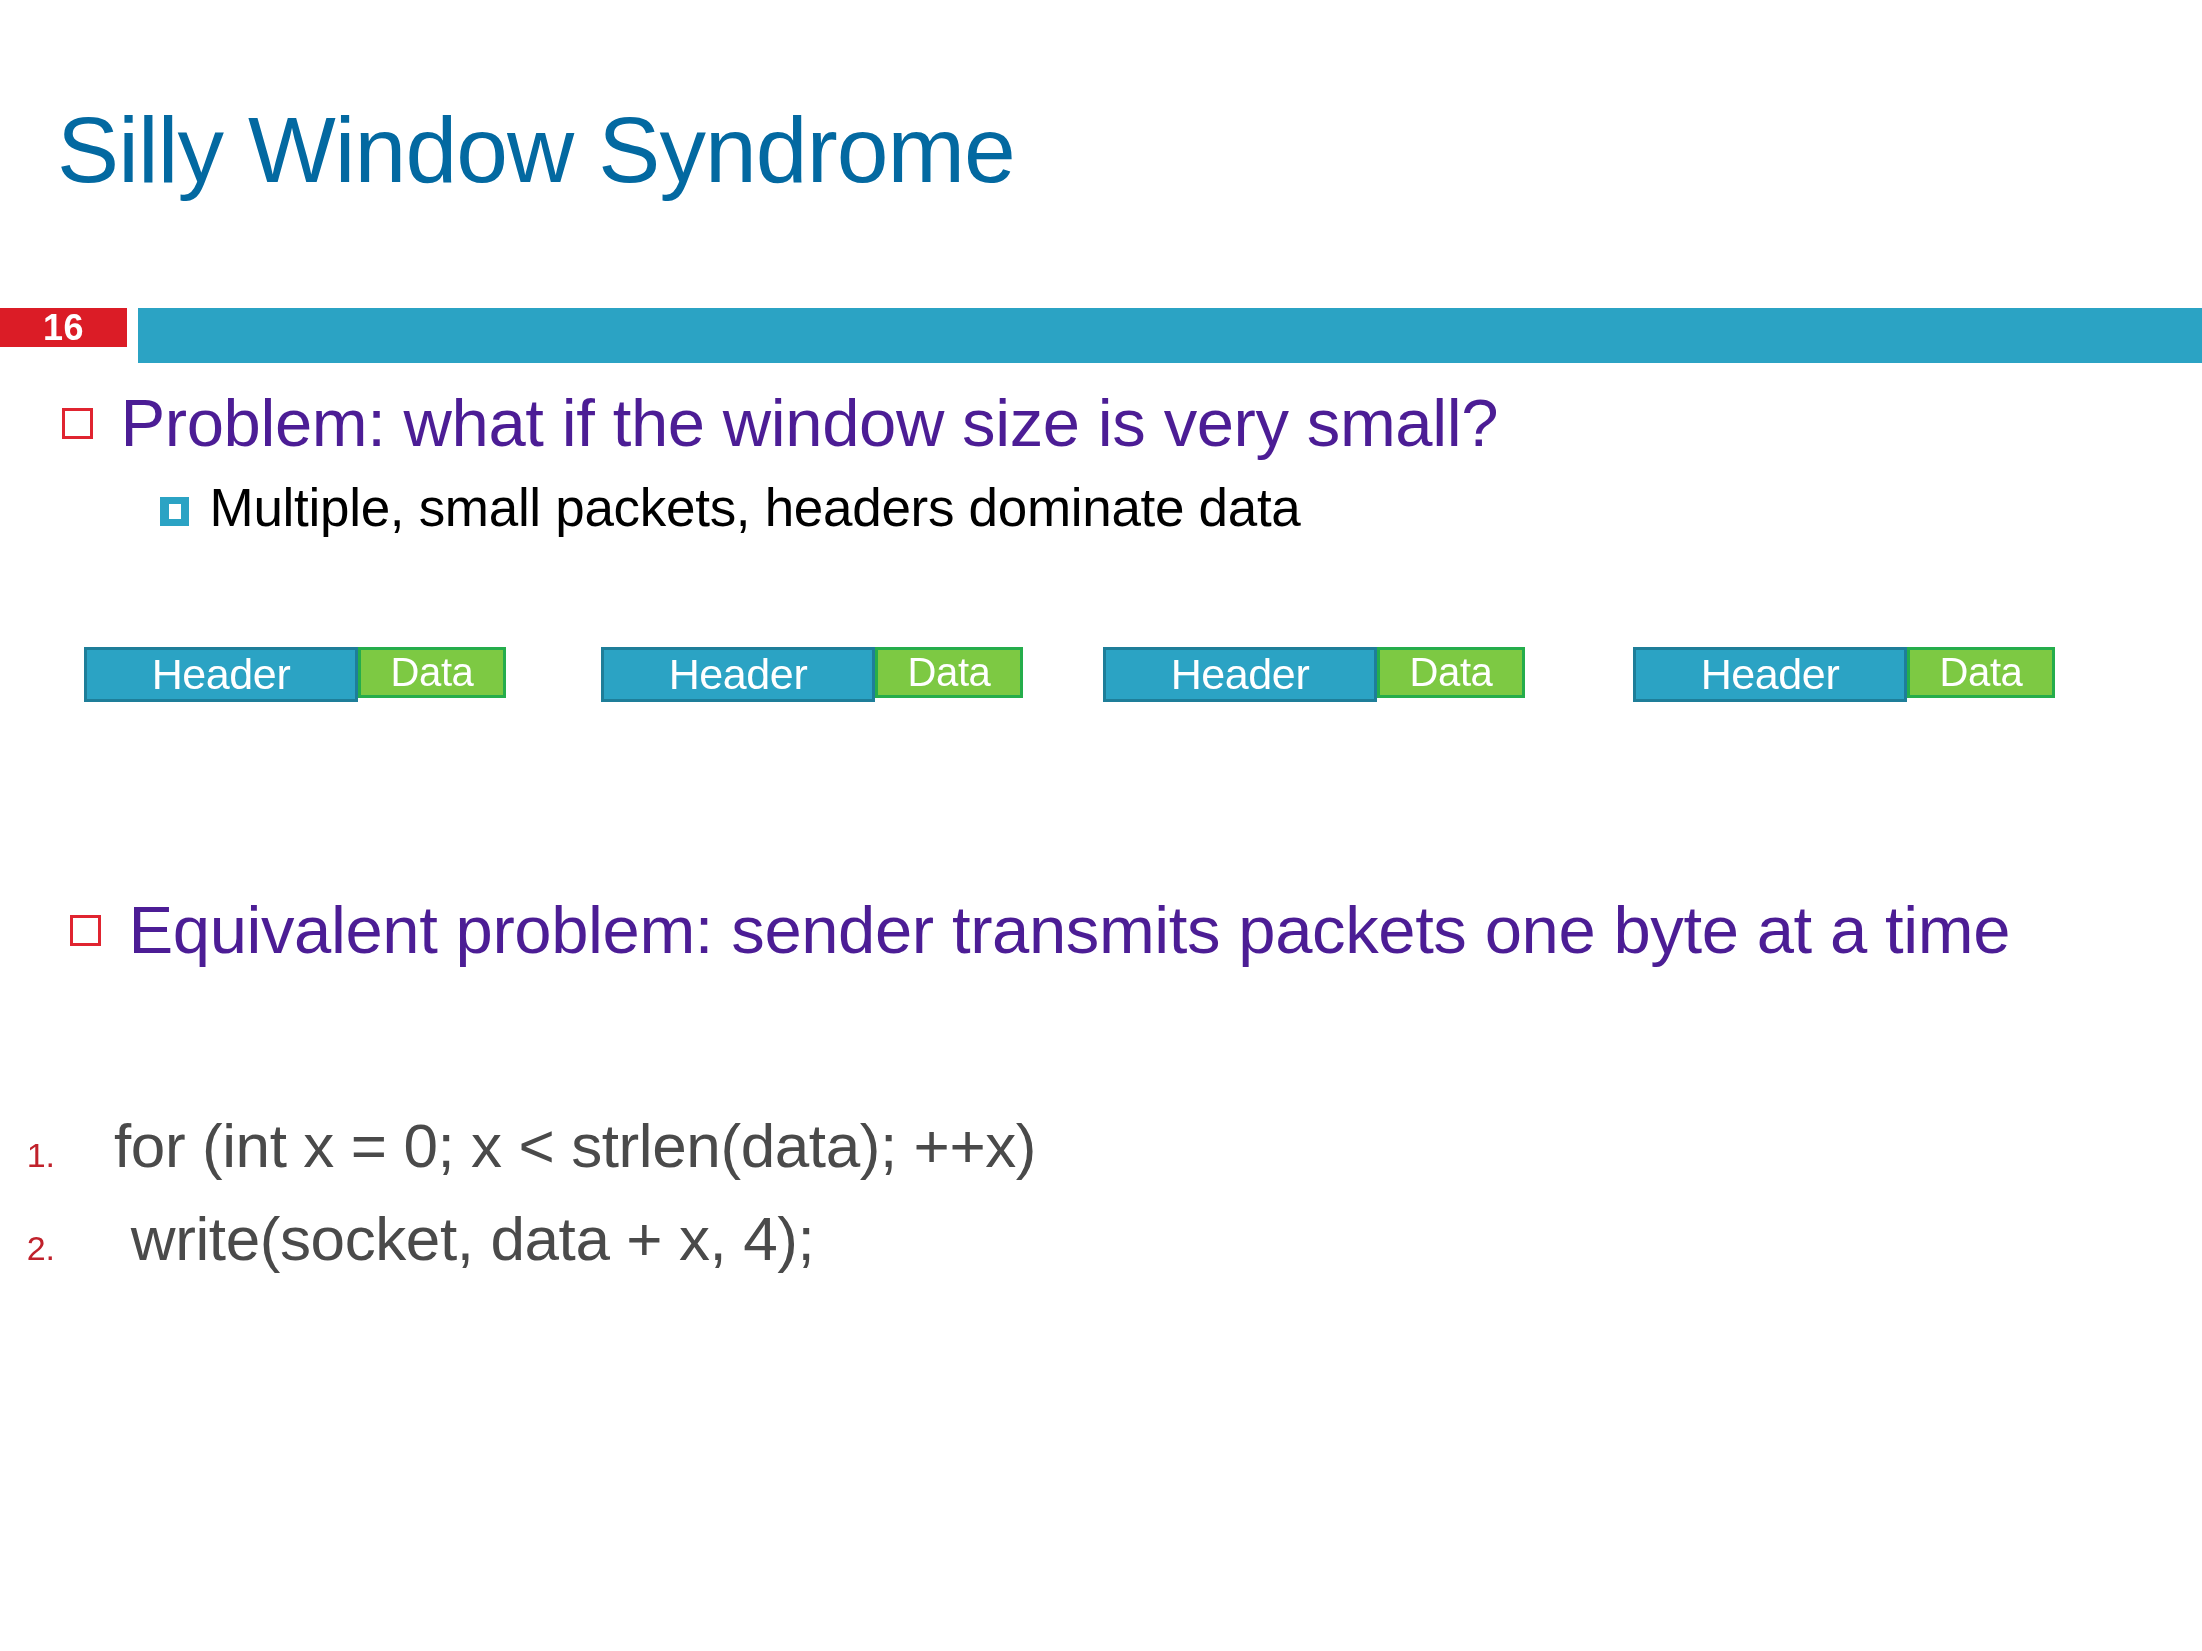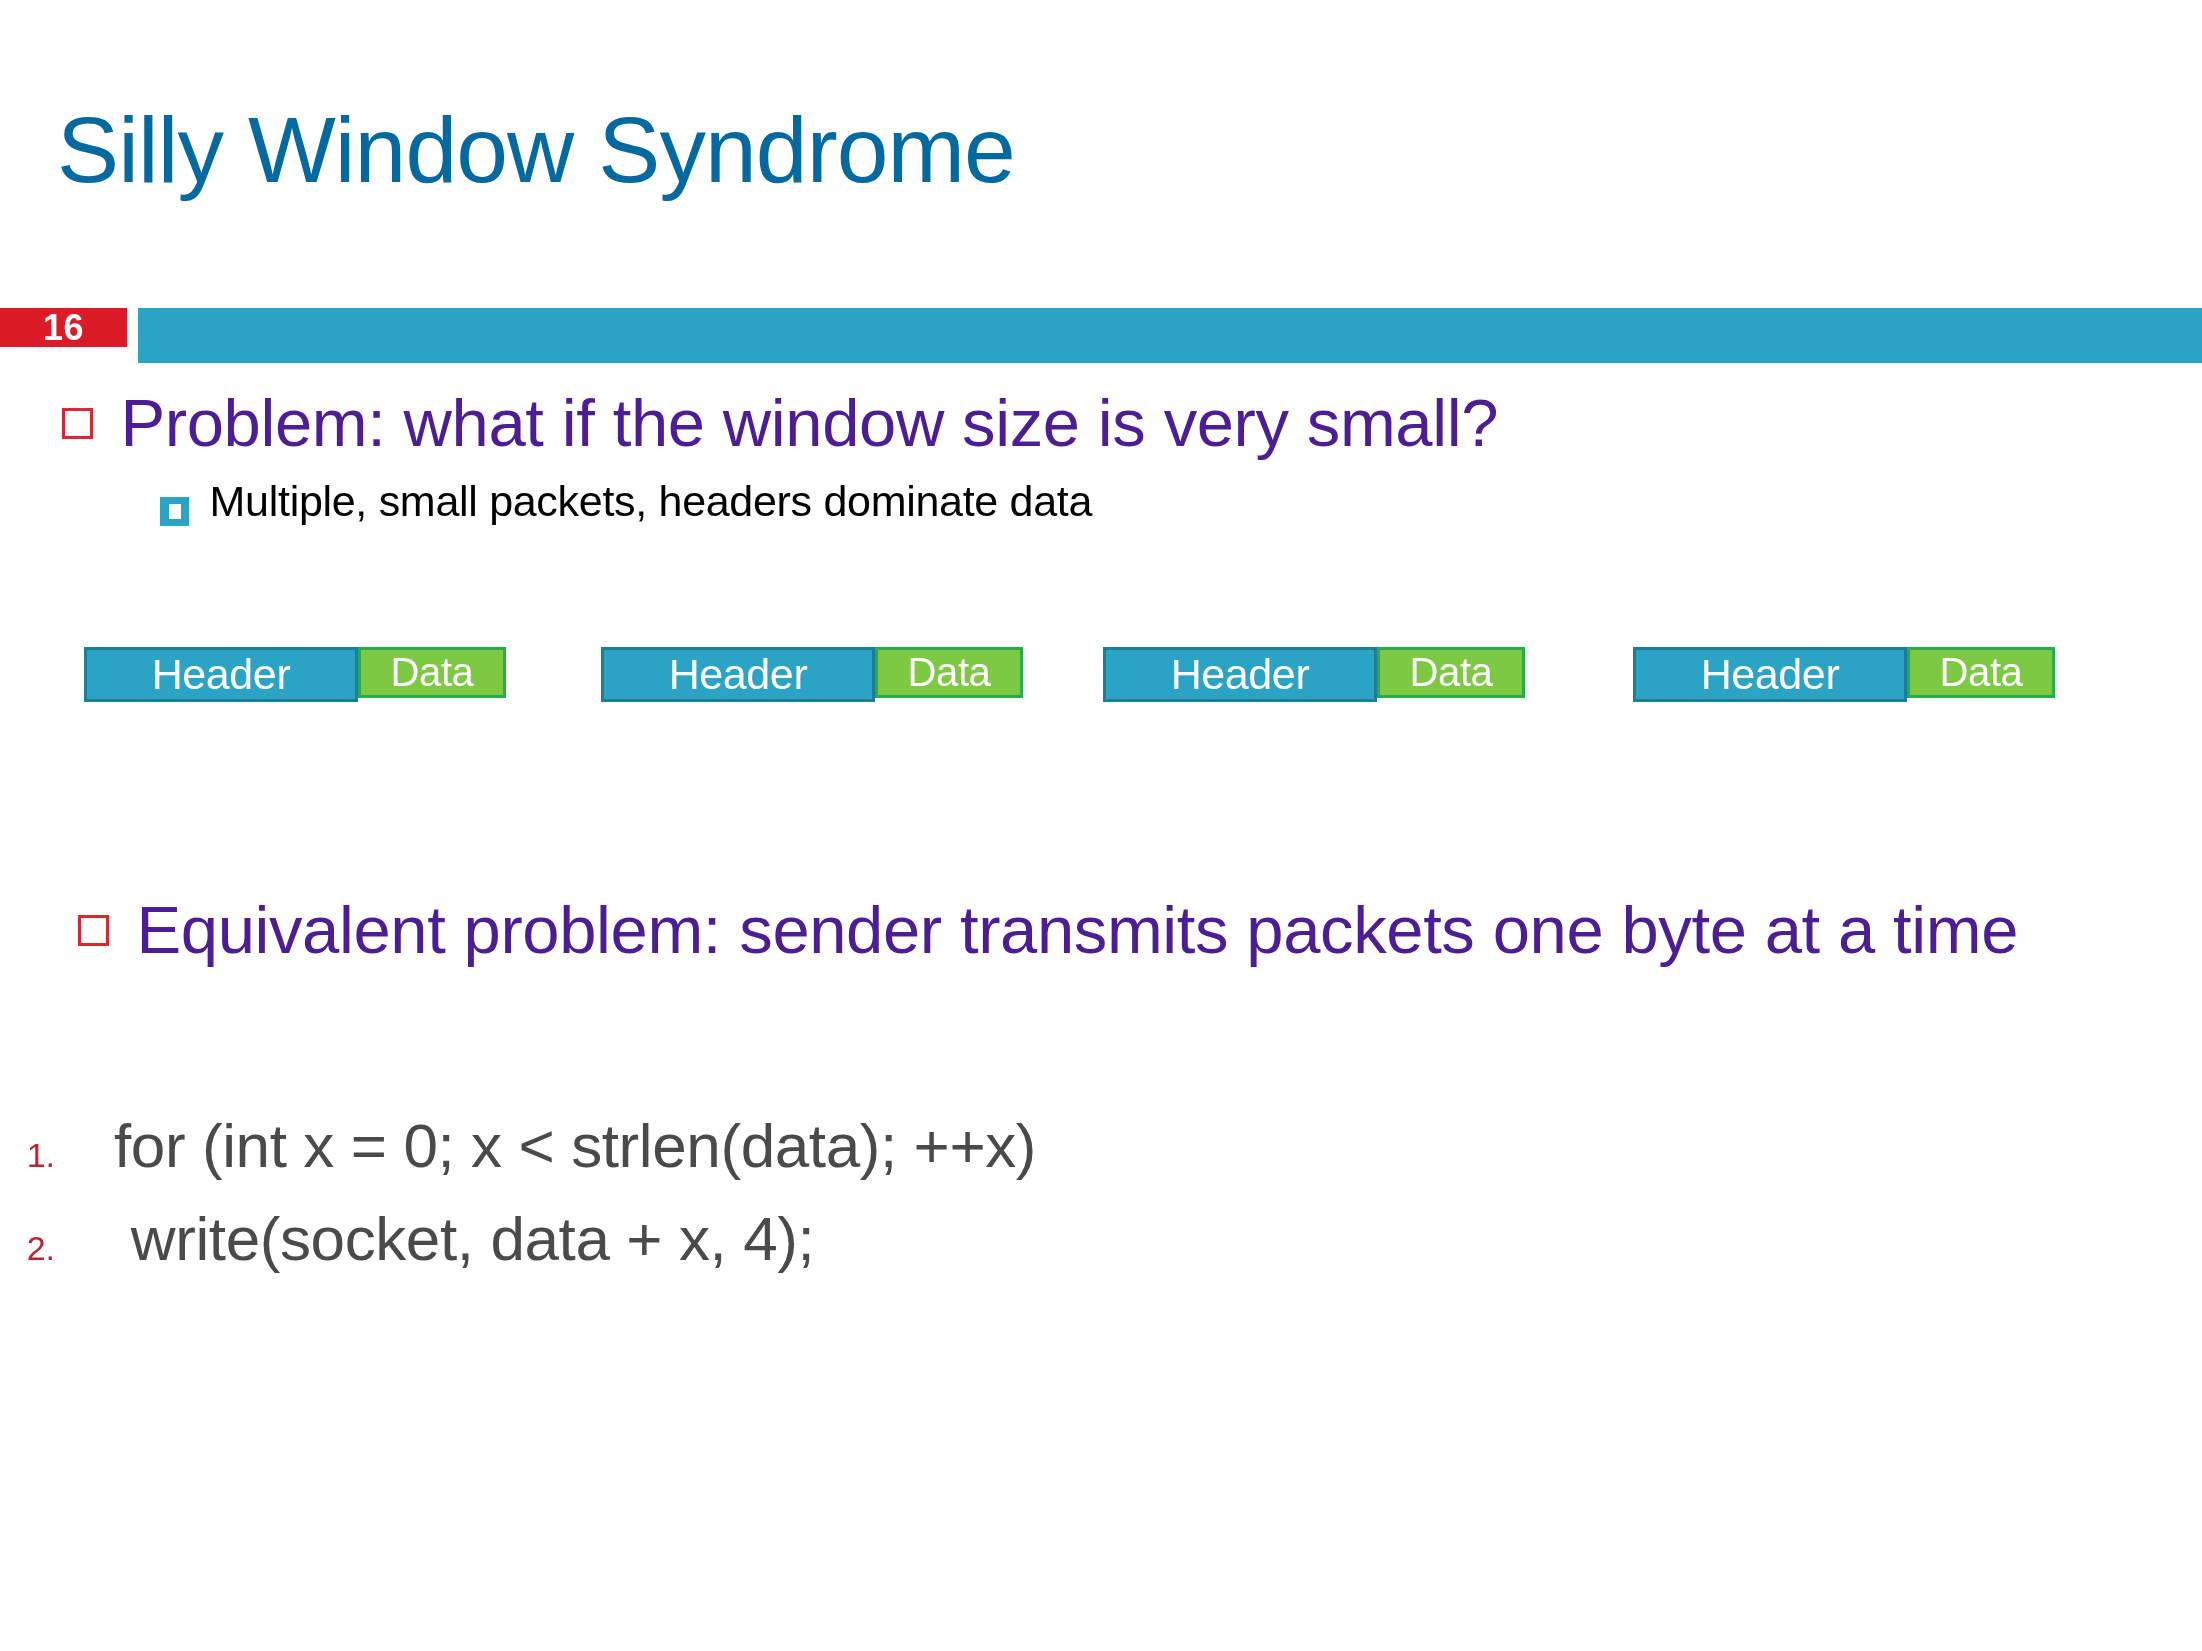--- a/index.html
+++ b/index.html
@@ -119,21 +119,21 @@
     display: flex;
     align-items: center;
     justify-content: center;
   }
   .bullet-l2 .marker2 .inner {
     width: 12px;
     height: 15.5px;
     background: #ffffff;
   }
   .bullet-l2 .text {
-    font-size: 43px;
+    font-size: 53px;
     line-height: 1.25;
     color: #000000;
     font-weight: 400;
     letter-spacing: -0.3px;
   }
 
   
   .packet-row {
     position: absolute;
     left: 0;
@@ -246,21 +246,21 @@
       <div class="dat" style="width:148px;">Data</div>
     </div>
 
     <div class="packet" style="left:1633px;">
       <div class="hdr" style="width:274px;">Header</div>
       <div class="dat" style="width:148px;">Data</div>
     </div>
 
   </div>
 
-  <div class="bullet-l1" style="position:absolute; top:886px; left:16px; margin-left:62px; margin-right:112px;justify-content:flex-end;">
+  <div class="bullet-l1" style="position:absolute; top:886px; left:8px; margin-left:62px; margin-right:112px;justify-content:flex-end;">
     <span class="marker"></span>
     <span class="text">Equivalent problem: sender transmits packets one byte at a time</span>
   </div>
 
   <div class="numlist">
 
     <div class="numitem">
       <span class="num">1.</span>
       <span class="code">for (int x = 0; x &lt; strlen(data); ++x)</span>
     </div>

